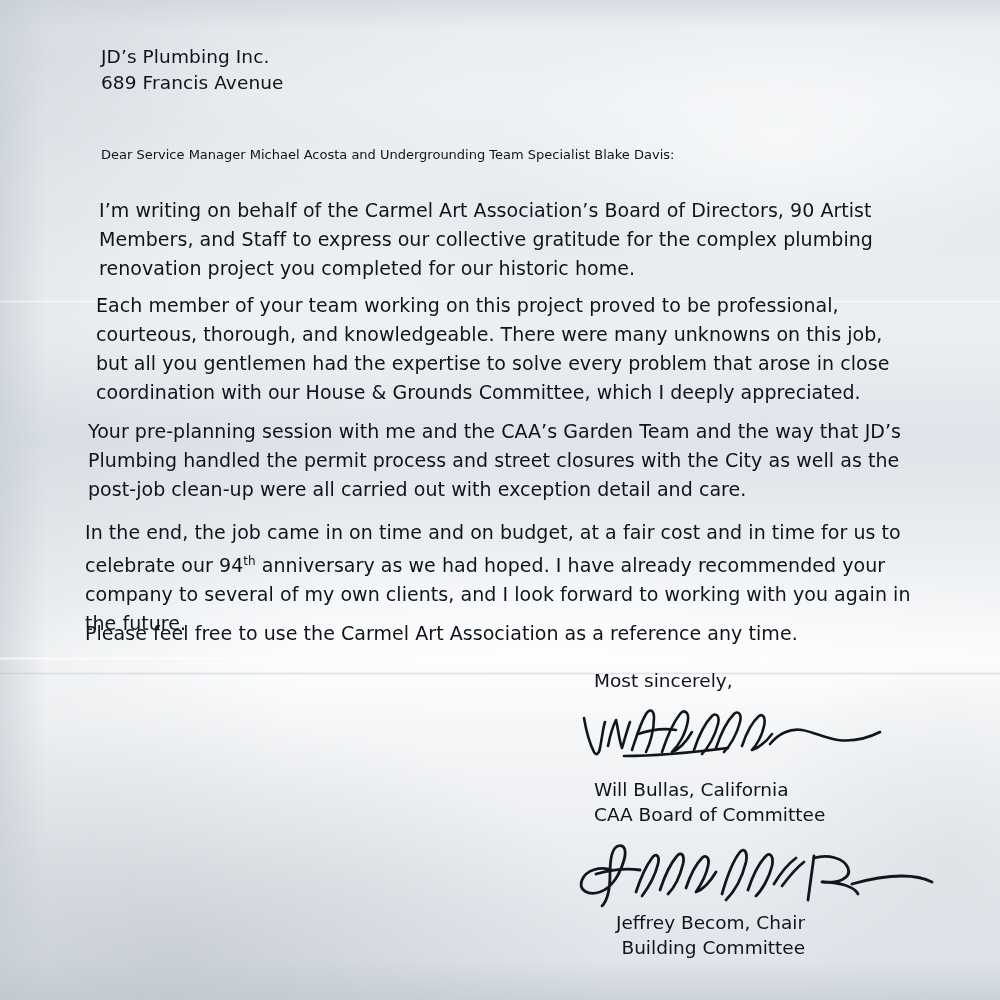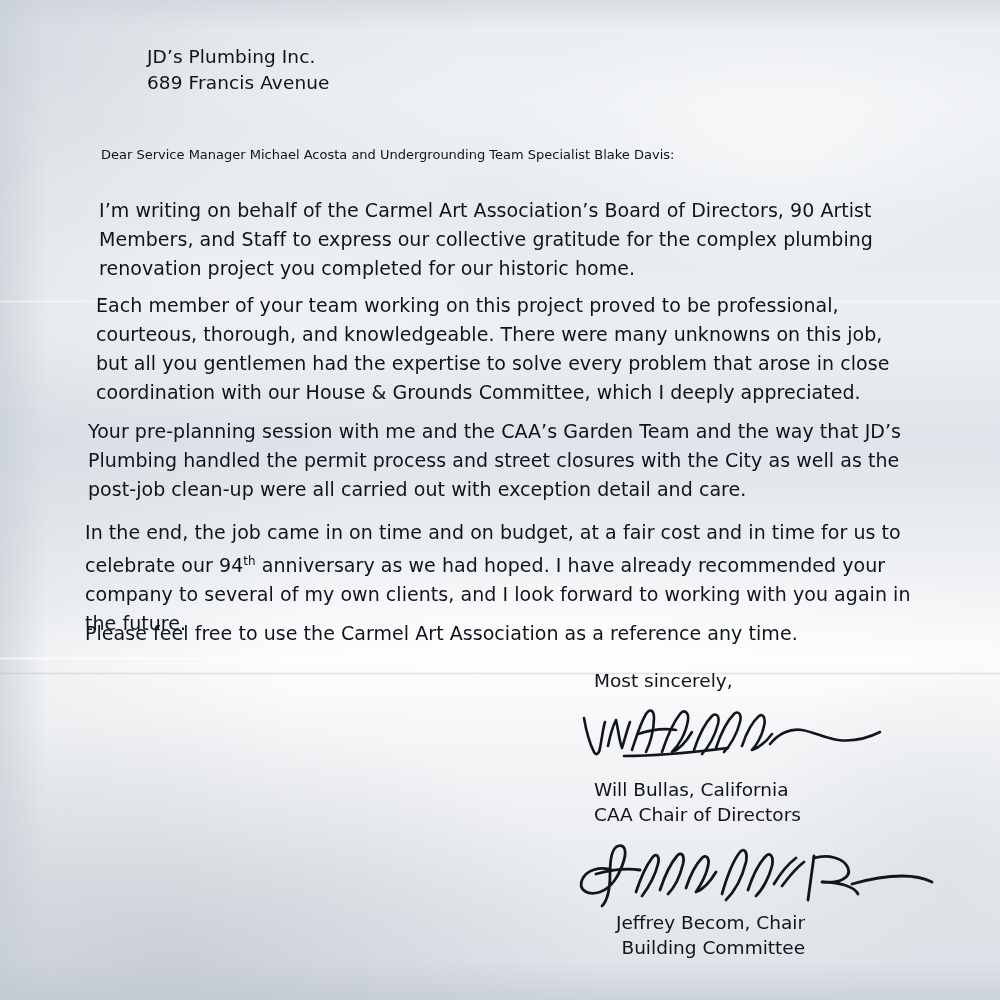--- a/index.html
+++ b/index.html
@@ -74,21 +74,20 @@
     font-family: "DejaVu Sans", sans-serif;
   }
 
   .addr-block {
     position: absolute;
     left: 101px;
     top: 44px;
     font-size: 18.5px;
     line-height: 25.5px;
     letter-spacing: 0.1px;
-    margin-left: 46px;
   }
   .addr-line { white-space: nowrap; }
 
   .salutation {
     position: absolute;
     left: 101px;
     top: 142px;
     font-size: 13px;
     line-height: 26px;
     white-space: nowrap;
@@ -215,21 +214,21 @@
           <path d="M150 48 C154 36, 160 22, 168 14 C172 10, 176 14, 174 22 C171 34, 164 46, 158 52"></path>
           <path d="M176 46 C180 34, 186 22, 193 16 C197 13, 200 18, 198 26 C196 36, 190 46, 186 50 C192 48, 200 42, 206 34"></path>
           <path d="M204 44 C212 34, 224 28, 236 30 C248 32, 258 38, 272 40 C288 42, 302 38, 314 32"></path>
           <path d="M58 56 C90 56, 130 52, 162 48"></path>
         </g>
       </svg>
     </div>
 
     <div class="signer1">
       <div>Will Bullas, California</div>
-      <div>CAA Chair of Directors</div>
+      <div>CAA Board of Committee</div>
     </div>
 
     <div class="sig2-wrap">
       <svg class="sig-svg" viewBox="0 0 370 72" xmlns="http://www.w3.org/2000/svg" aria-hidden="true">
         <g fill="none" stroke="#12151c" stroke-width="2.8" stroke-linecap="round" stroke-linejoin="round">
           <path d="M46 30 C34 26, 20 30, 16 40 C12 50, 22 56, 34 52 C46 48, 54 34, 58 20 C61 10, 58 4, 52 6 C46 8, 44 20, 44 34 C44 48, 42 60, 36 66"></path>
           <path d="M30 34 C44 30, 60 28, 74 30"></path>
           <path d="M70 52 C74 40, 80 26, 86 18 C90 12, 94 16, 92 24 C89 36, 82 48, 76 56"></path>
           <path d="M94 50 C98 38, 104 24, 111 16 C115 11, 119 15, 117 24 C114 36, 108 48, 102 54"></path>
           <path d="M120 48 C124 36, 130 24, 136 18 C140 14, 144 18, 142 26 C140 36, 134 46, 130 52 C136 50, 144 42, 150 32"></path>

